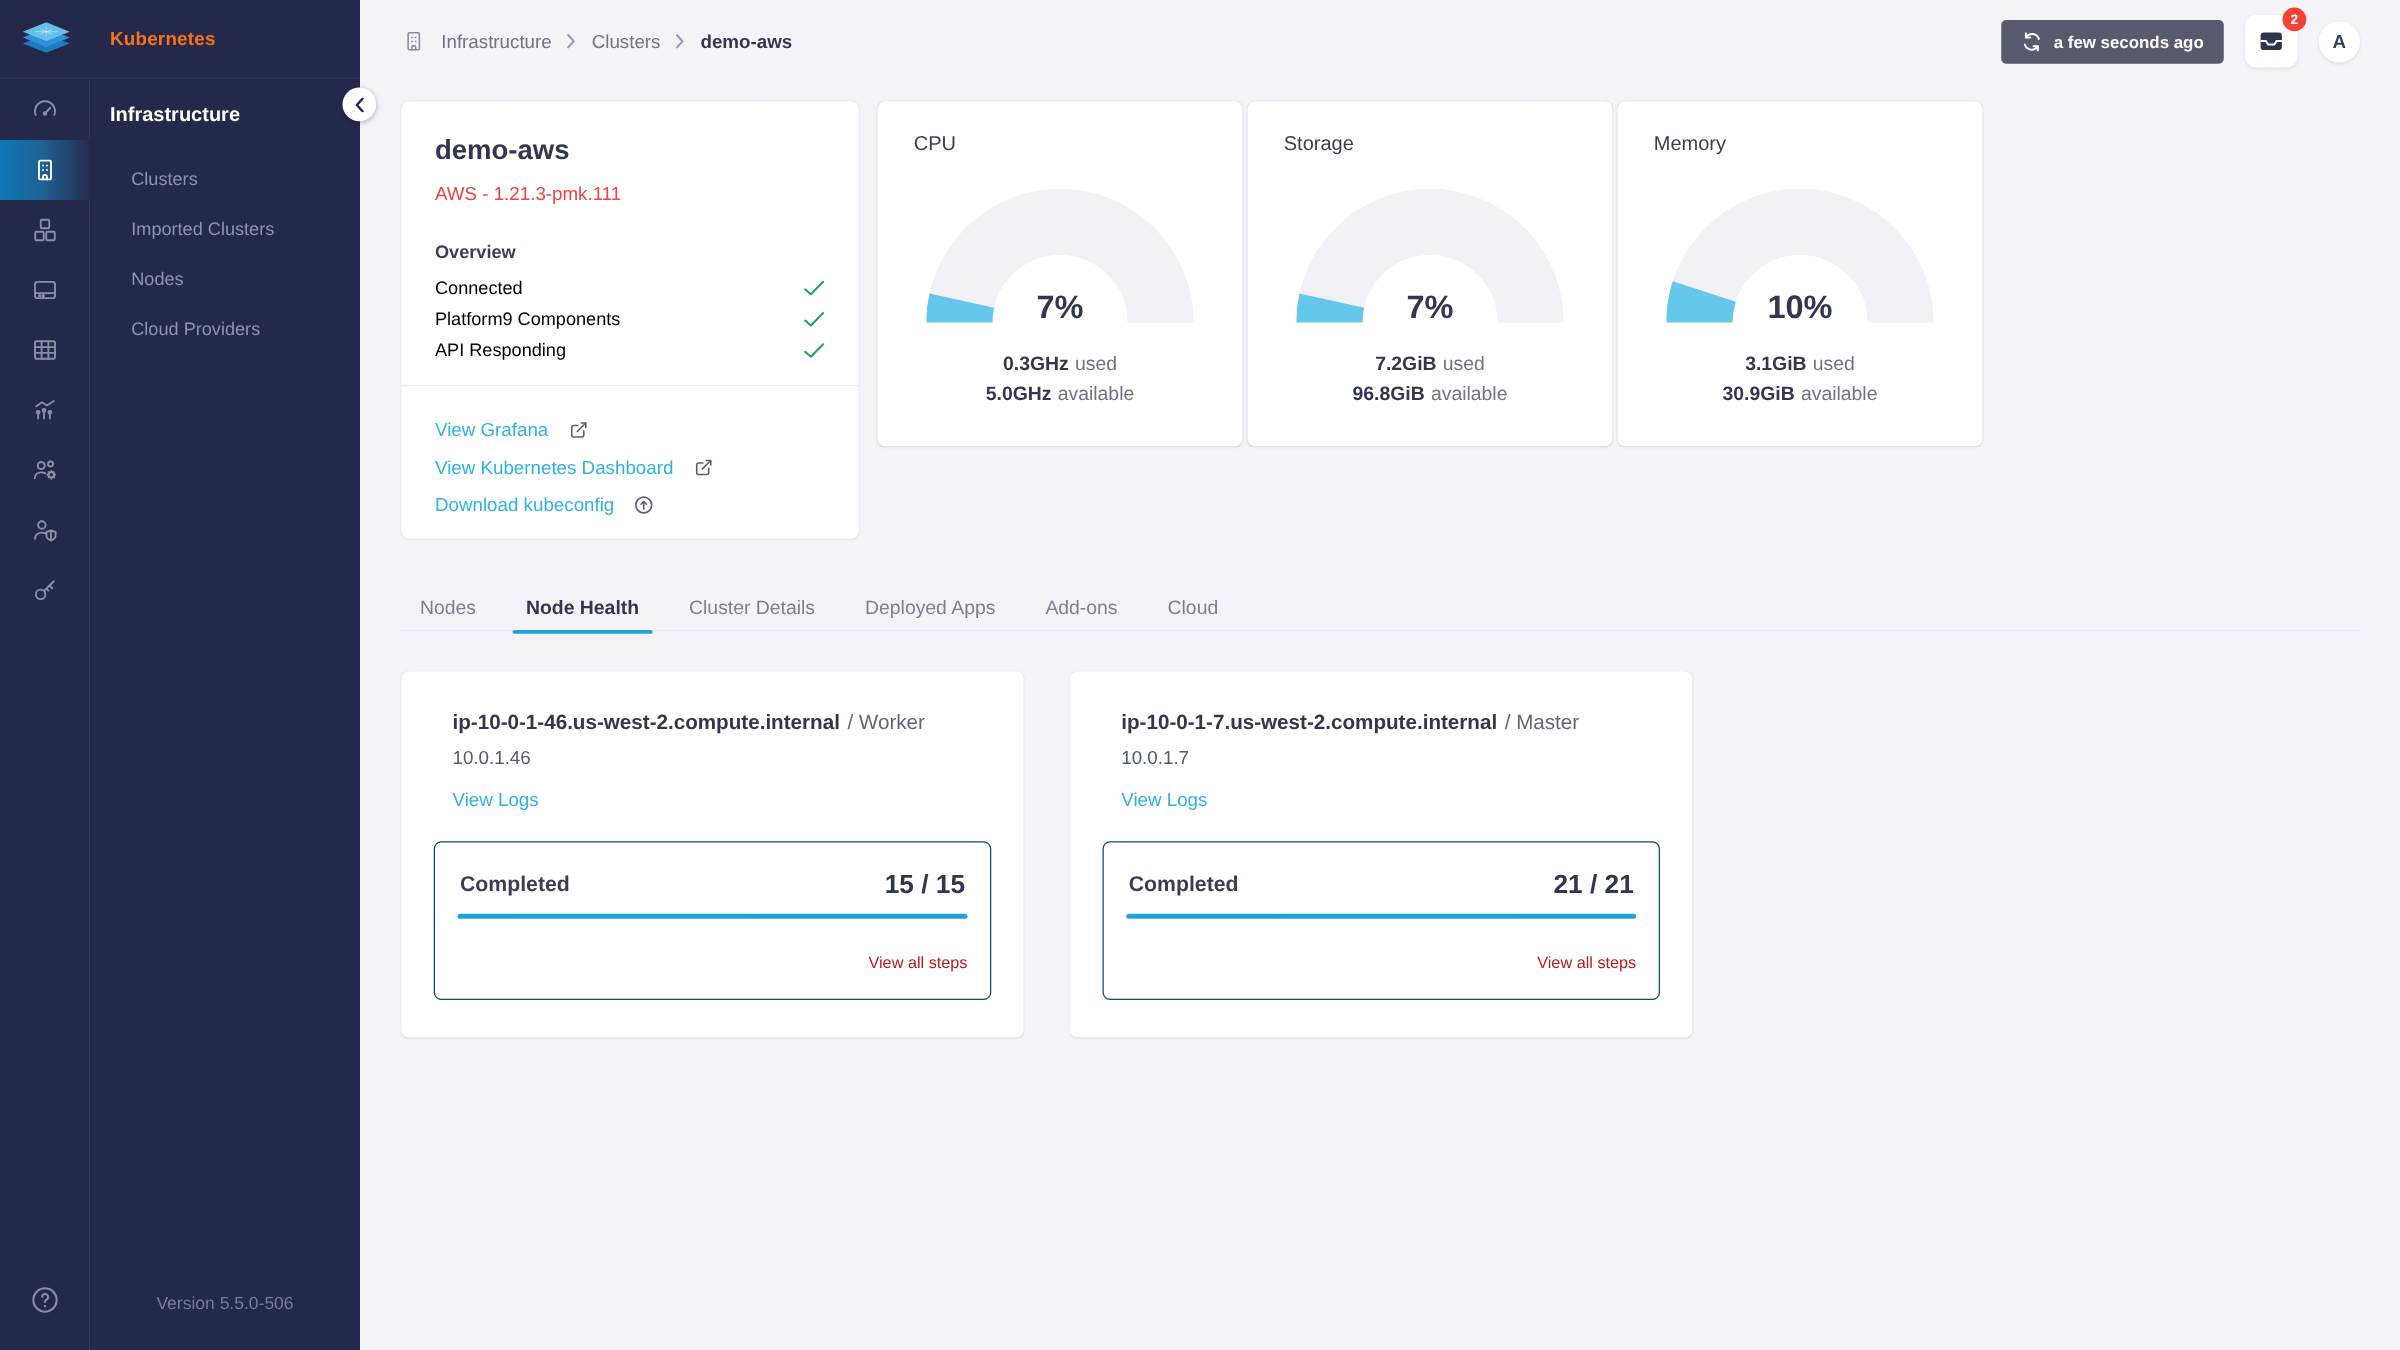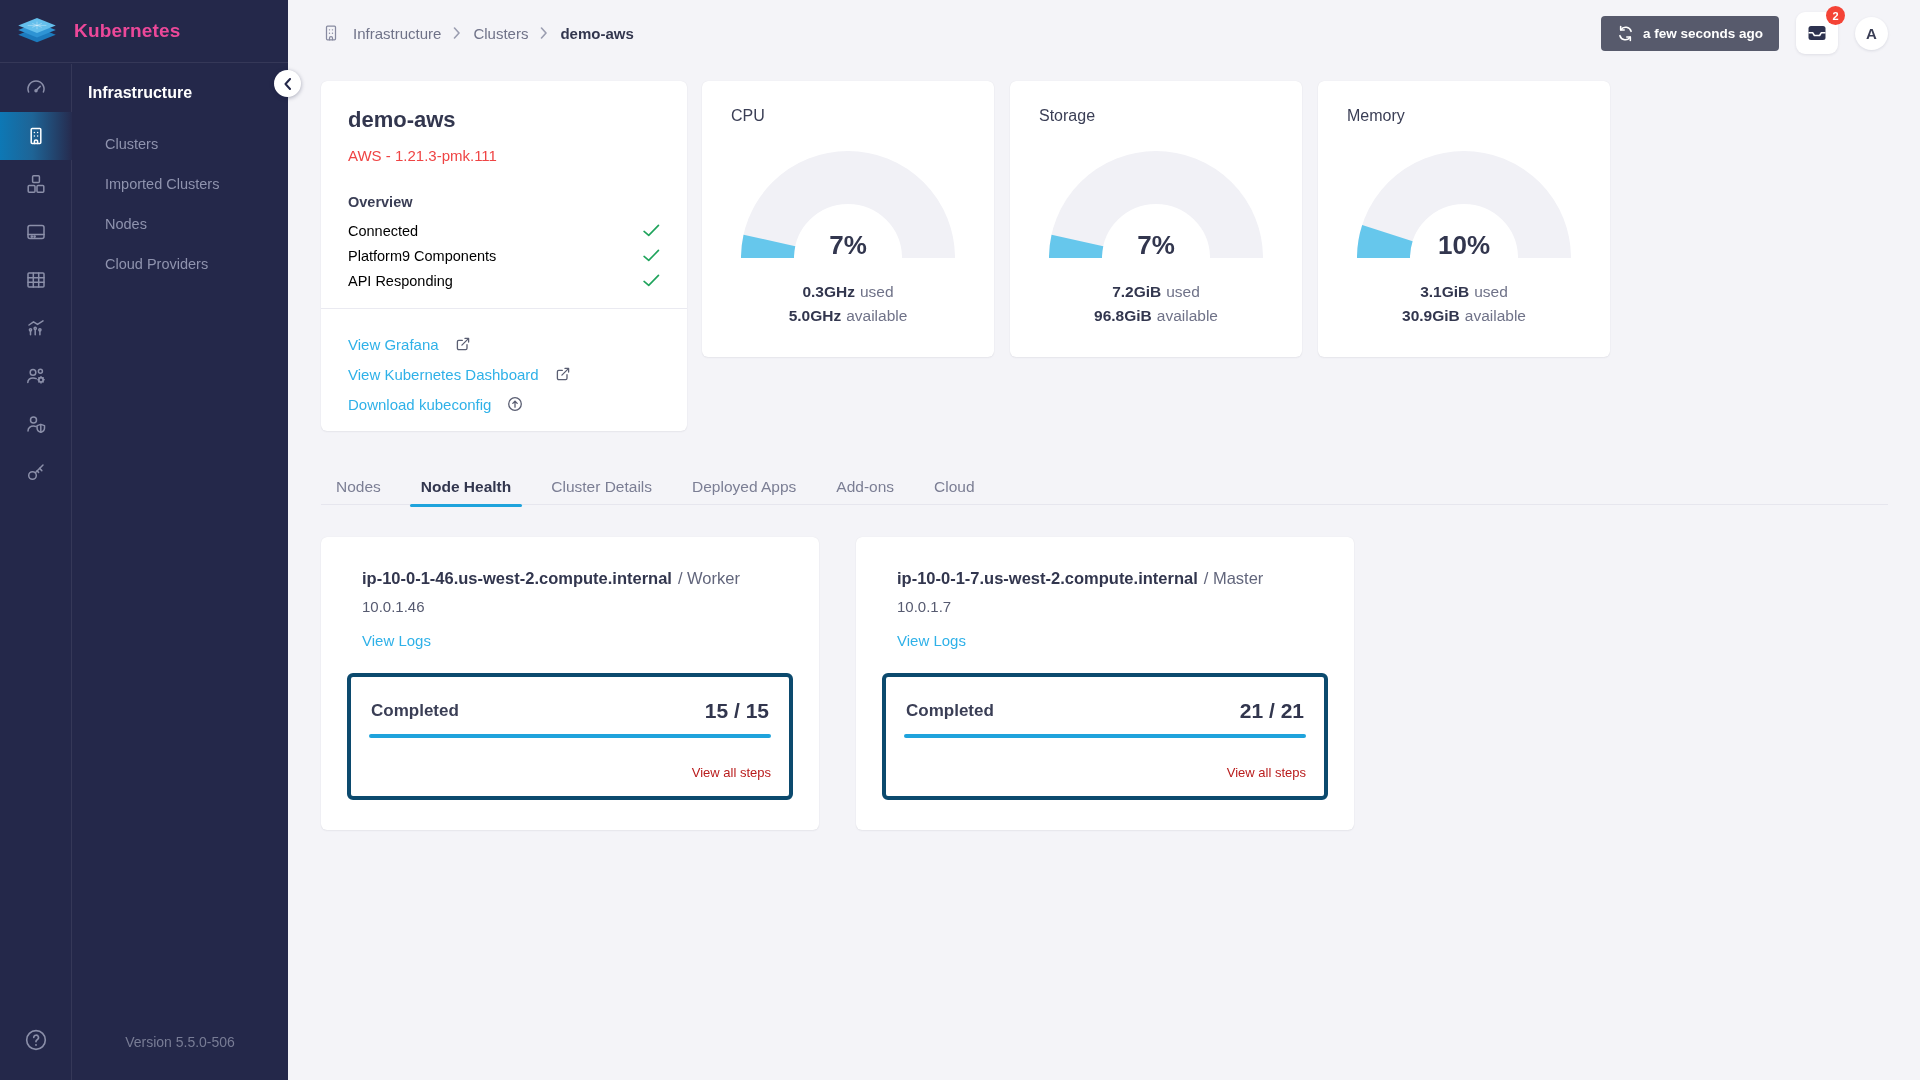--- a/index.html
+++ b/index.html
@@ -6,21 +6,21 @@
   html, body { margin: 0; background: #F4F4F8; }
   body { font-family: "Liberation Sans", "DejaVu Sans", sans-serif; overflow: hidden; }
   .screen { position: relative; width: 1920px; height: 1080px; background: #F4F4F8; overflow: hidden; }
 
   
   .sidebar { position: absolute; left: 0; top: 0; width: 288px; height: 1080px; background: #24284A; }
   .logo-band { position: absolute; left: 0; top: 0; width: 288px; height: 63px;
                display: flex; align-items: center; padding-left: 14px;
                border-bottom: 1px solid rgba(255,255,255,.08); }
   .logo-band .logo { width: 46px; height: 30px; }
-  .logo-band .app-title { color: #ec4899; font-size: 19px; font-weight: 700; margin-left: 14px; letter-spacing: .2px; }
+  .logo-band .app-title { color: #f97316; font-size: 15px; font-weight: 700; margin-left: 28px; letter-spacing: .2px; }
 
   .rail { position: absolute; left: 0; top: 64px; bottom: 0; width: 72px;
           border-right: 1px solid rgba(255,255,255,.08); }
   .rail-item { width: 72px; height: 48px; display: flex; align-items: center; justify-content: center;
                color: #8B8FA9; cursor: pointer; }
   .rail-item svg { width: 24px; height: 24px; }
   .rail-item.active { color: #fff; background: linear-gradient(90deg, #0D78B5 0%, #1E6496 45%, #262B4E 100%); }
   .rail-help { position: absolute; left: 0; bottom: 27px; width: 72px; display: flex; justify-content: center; color: #8B8FA9; cursor: pointer; }
   .rail-help svg { width: 26px; height: 26px; }
 
@@ -72,21 +72,21 @@
   .checks { margin-top: 8px; }
   .check-label { font-size: 14.5px; color: #000000; }
   .check-icon { width: 17px; height: 13px; }
   .cc-divider { margin-top: 15px; border-top: 1px solid #EAEAF1; }
   .cc-links { padding: 20px 27px 0 27px; }
   .cc-link-row { display: flex; align-items: center; gap: 16px; height: 30px; cursor: pointer; }
   .cc-link { color: #2FB1E8; font-size: 15px; }
   .cc-link-icon { color: #5A5E72; width: 16px; height: 16px; }
 
   
-  .gauge-row { position: absolute; left: 414px; top: 81px; display: flex; gap: 16px; }
+  .gauge-row { position: absolute; left: 414px; top: 81px; display: flex; gap: 4px; }
   .gauge-card { position: relative; width: 292px; height: 276px; background: #fff; border-radius: 6px;
                 box-shadow: 0 1px 2px rgba(35,40,70,.06), 0 0 1px rgba(35,40,70,.10); }
   .g-title { position: absolute; left: 29px; top: 26px; font-size: 16px; font-weight: 500; color: #3A3E55; }
   .g-svg { position: absolute; left: 39px; top: 70px; }
   .g-pct { position: absolute; left: 0; top: 149px; width: 100%; text-align: center; font-size: 26px;
            font-weight: 700; color: #32364E; }
   .g-line { position: absolute; left: 0; width: 100%; text-align: center; font-size: 15.5px; color: #6F7288; }
   .g-line b { color: #32364E; margin-right: 5px; }
   .g-used { top: 202px; }
   .g-avail { top: 226px; }
@@ -103,21 +103,21 @@
   
   .node-row { position: absolute; left: 33px; top: 537px; display: flex; gap: 37px; }
   .node-card { position: relative; width: 498px; height: 293px; background: #fff; border-radius: 6px;
                box-shadow: 0 1px 2px rgba(35,40,70,.06), 0 0 1px rgba(35,40,70,.10); }
   .n-title { position: absolute; left: 41px; top: 32px; font-size: 16.5px; color: #32364E; }
   .n-title b { font-weight: 700; }
   .n-role { color: #62667C; margin-left: 6px; font-weight: 400; }
   .n-ip { position: absolute; left: 41px; top: 61px; font-size: 15px; color: #565A70; }
   .n-logs { position: absolute; left: 41px; top: 95px; font-size: 15px; color: #2FB1E8; cursor: pointer; }
   .n-box { position: absolute; left: 26px; top: 136px; width: 446px; height: 127px;
-           border: 4px solid #0c4a6e; border-radius: 6px; }
+           border: 1px solid #0c4a6e; border-radius: 6px; }
   .n-status-row { position: absolute; left: 20px; right: 20px; top: 22px; display: flex;
                   align-items: center; justify-content: space-between; }
   .n-status { font-size: 17px; font-weight: 700; color: #3A3E55; }
   .n-count { font-size: 21px; font-weight: 700; color: #32364E; }
   .n-bar-track { position: absolute; left: 18px; right: 18px; top: 57px; height: 3.5px; background: transparent; }
   .n-bar { height: 100%; background: #1FA3DC; border-radius: 2px; }
   .n-steps { position: absolute; right: 18px; top: 88px; font-size: 13px; color: #b91c1c; cursor: pointer; }
 
   svg.stroke { fill: none; stroke: currentColor; stroke-width: 1.5; stroke-linecap: round; stroke-linejoin: round; }
 </style>

